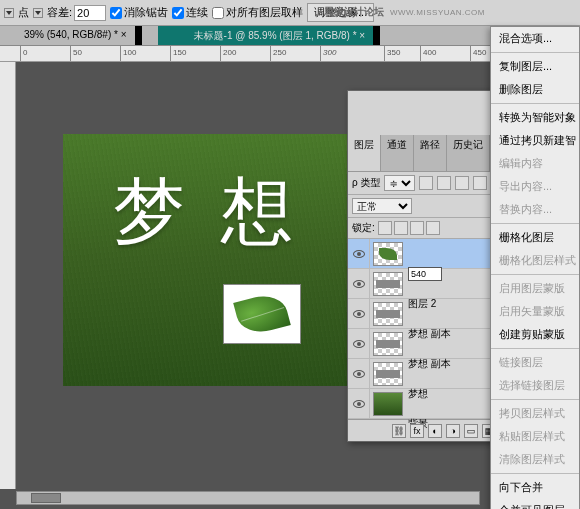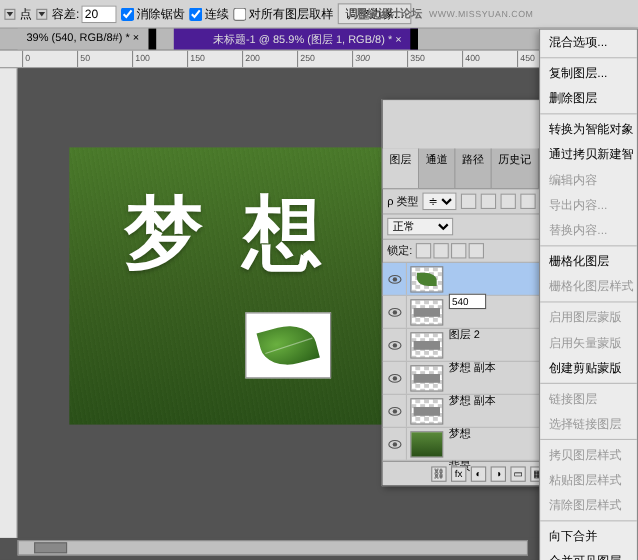--- a/index.html
+++ b/index.html
@@ -8,30 +8,30 @@
 .toolbar { height: 26px; background: #d4d4d4; border-bottom: 1px solid #999; display: flex; align-items: center; padding: 0 4px; font-size: 11px; gap: 4px; }
 .toolbar-item { display: flex; align-items: center; gap: 2px; }
 .toolbar input[type="text"] { width: 32px; height: 16px; border: 1px solid #999; font-size: 11px; padding: 0 2px; }
 .toolbar input[type="checkbox"] { width: 12px; height: 12px; }
 .toolbar-btn { border: 1px solid #999; background: #e0e0e0; padding: 1px 6px; font-size: 11px; cursor: pointer; }
 .dropdown-icon { width: 10px; height: 10px; border: 1px solid #888; display: inline-block; position: relative; }
 .dropdown-icon::after { content: ""; position: absolute; top: 2px; left: 1px; border-left: 3px solid transparent; border-right: 3px solid transparent; border-top: 4px solid #333; }
 
 .tabs { height: 20px; background: #b8b8b8; display: flex; font-size: 10px; border-bottom: 1px solid #888; }
 .tab { padding: 3px 8px; border-right: 7px solid #000000; background: #b8b8b8; cursor: pointer; white-space: nowrap; margin-left: 16px; }
-.tab.active { background: #4c1d95; color: #ddd; padding-left: 36px; }
+.tab.active { background: #0f766e; color: #ddd; padding-left: 36px; }
 
 .ruler-h { height: 16px; background: #e8e8e8; border-bottom: 1px solid #999; position: relative; font-size: 8px; color: #555; overflow: hidden; }
 .ruler-h .tick { position: absolute; top: 0; height: 16px; border-left: 1px solid #888; }
 .ruler-h .tick span { position: absolute; top: 2px; left: 2px; }
 .ruler-v { width: 16px; background: #e8e8e8; border-right: 1px solid #999; position: absolute; left: 0; top: 62px; bottom: 20px; }
 
 .canvas-area { position: absolute; left: 16px; top: 62px; right: 0; bottom: 20px; background: #535353; overflow: hidden; }
 .canvas { position: absolute; left: 47px; top: 72px; width: 350px; height: 252px; background: linear-gradient(to bottom, #4a7a2a 0%, #3a6020 50%, #2a5018 100%); overflow: hidden; }
-.grass-text { position: absolute; top: 30px; left: 50px; font-size: 72px; font-weight: bold; color: #fff; letter-spacing: 8px; text-shadow: 0 2px 4px rgba(0,0,0,0.3); }
+.grass-text { position: absolute; top: 30px; left: 50px; font-size: 72px; font-weight: normal; color: #fff; letter-spacing: 8px; text-shadow: 0 2px 4px rgba(0,0,0,0.3); }
 .grass-texture { position: absolute; inset: 0; background: repeating-linear-gradient(80deg, rgba(255,255,255,0.02) 0px, transparent 2px, rgba(0,0,0,0.03) 4px); }
 .leaf-box { position: absolute; left: 160px; top: 150px; width: 78px; height: 60px; background: #fff; border: 1px solid #888; display: flex; align-items: center; justify-content: center; }
 .leaf { width: 50px; height: 36px; background: radial-gradient(ellipse at 30% 40%, #6ab040, #2a6018); border-radius: 0 60% 0 60%; transform: rotate(-15deg); position: relative; }
 .leaf::after { content: ""; position: absolute; top: 50%; left: 5%; width: 90%; height: 1px; background: rgba(255,255,255,0.4); transform: rotate(-3deg); }
 
 .layers-panel { position: absolute; right: 61px; top: 90px; width: 172px; background: #d4d4d4; border: 1px solid #666; font-size: 10px; box-shadow: 2px 2px 6px rgba(0,0,0,0.4); }
 .panel-tabs { height: 37px; background: #b8b8b8; display: flex; border-bottom: 1px solid #999; margin-top: 44px; }
 .panel-tab { padding: 3px 6px; border-right: 1px solid #999; cursor: pointer; }
 .panel-tab.active { background: #d4d4d4; }
 .panel-menu-icon { margin-left: auto; padding: 3px 5px; cursor: pointer; }
@@ -115,21 +115,21 @@
     </div>
     <div class="tick" style="left: 220px;">
       <span>200</span>
     </div>
     <div class="tick" style="left: 270px; text-align: center;">
       <span>250</span>
     </div>
     <div class="tick" style="left: 320px; font-style: italic;">
       <span>300</span>
     </div>
-    <div class="tick" style="left: 370px;">
+    <div class="tick" style="left: 384px;">
       <span>350</span>
     </div>
     <div class="tick" style="left: 420px;">
       <span>400</span>
     </div>
     <div class="tick" style="left: 470px;">
       <span>450</span>
     </div>
     <div class="tick" style="left: 520px;">
       <span>500</span>

